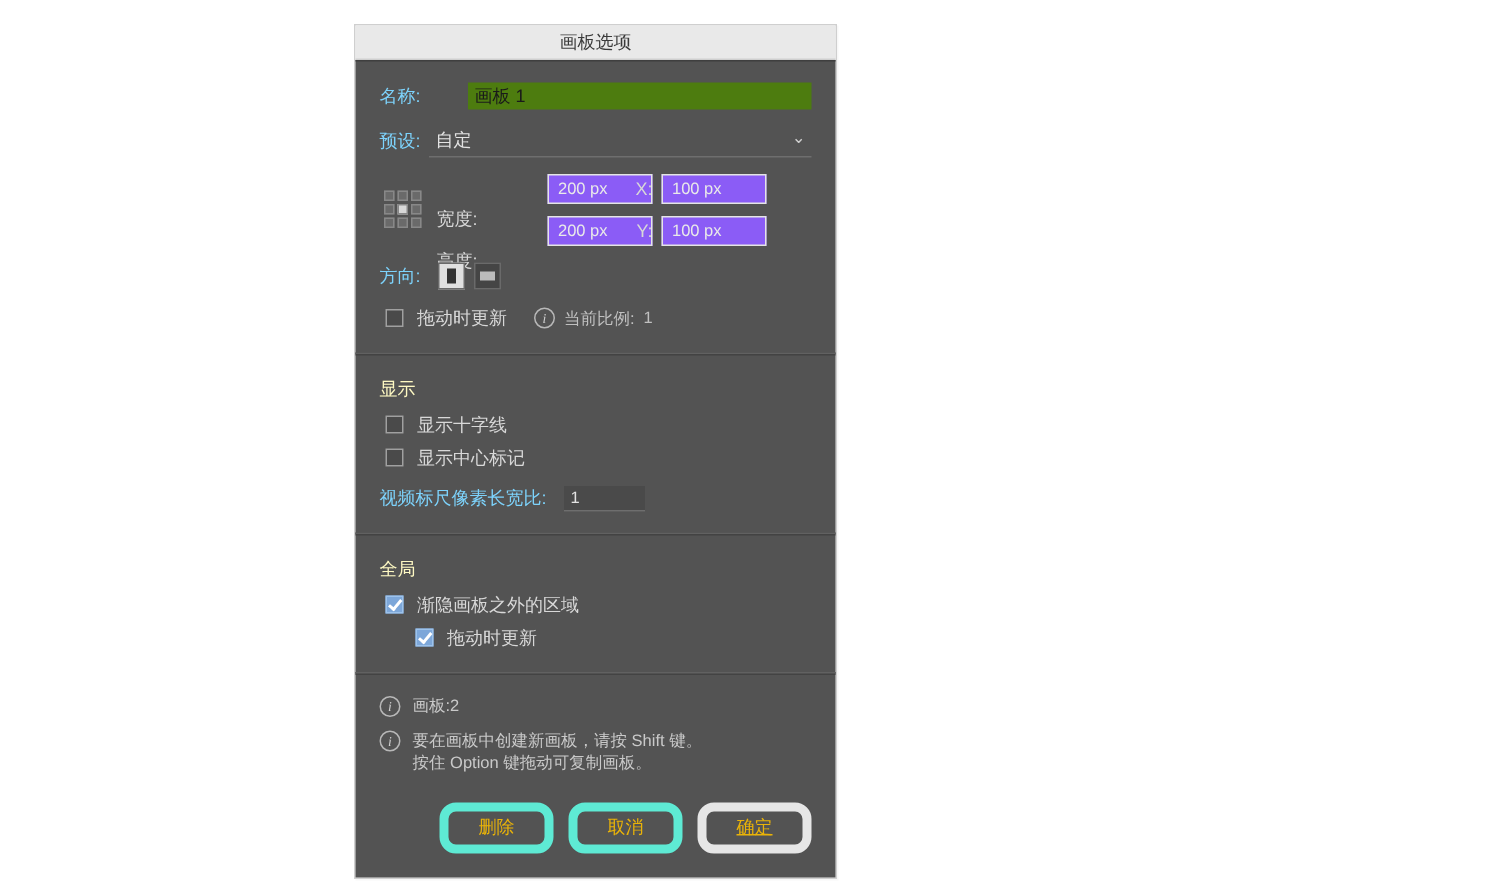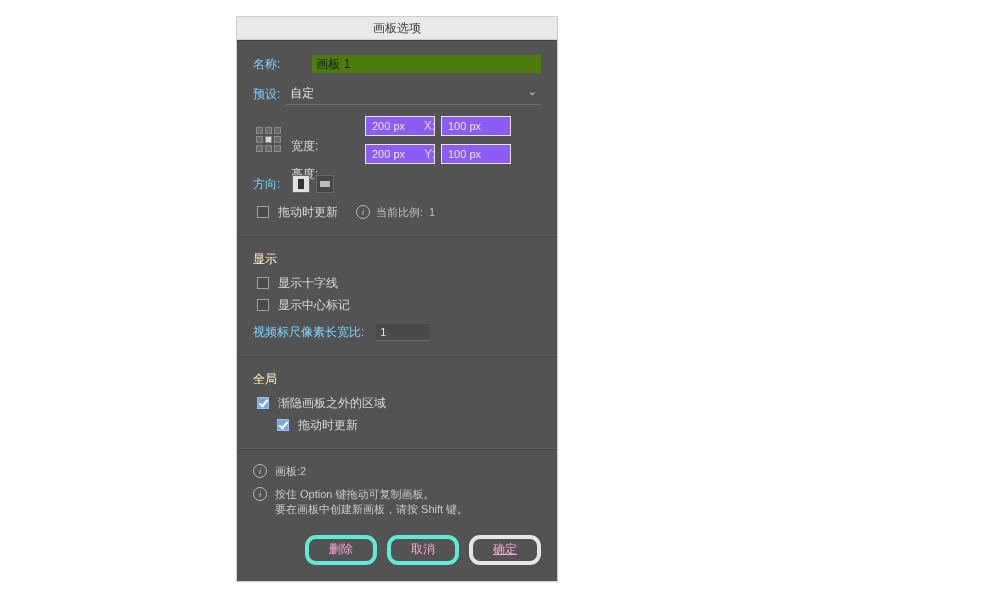--- a/index.html
+++ b/index.html
@@ -151,24 +151,24 @@
     padding: 0 4px;
     outline: none;
   }
   .indent { padding-left: 20px; }
   .tips { display: flex; gap: 8px; align-items: flex-start; margin-top: 8px; }
   .tips .text { color: #c9c9c9; font-size: 11px; line-height: 15px; }
   .buttons { display: flex; justify-content: flex-end; gap: 10px; margin-top: 18px; }
   .btn {
     min-width: 64px;
     height: 22px;
-    border: 4px solid #5eead4;
+    border: 6px solid #5eead4;
     border-radius: 11px;
     background: #535353;
-    color: #f9a8d4;
+    color: #eab308;
     font-size: 12px;
     text-align: center;
     line-height: 20px;
     cursor: pointer;
   }
   .btn.primary { border-color: #e6e6e6; text-decoration: underline; }
   .muted { color: #c0c0c0; font-size: 11px; }
 </style>
 </head>
 <body>
@@ -266,22 +266,22 @@
 
     <div class="tips">
       <span class="info-icon">i</span>
       <div class="text">
         <span>画板:</span><span>2</span>
       </div>
     </div>
     <div class="tips">
       <span class="info-icon">i</span>
       <div class="text">
+        <div>要在画板中创建新画板，请按 Shift 键。</div>
         <div>按住 Option 键拖动可复制画板。</div>
-        <div>要在画板中创建新画板，请按 Shift 键。</div>
       </div>
     </div>
 
     <div class="buttons">
       <div class="btn">删除</div>
       <div class="btn">取消</div>
       <div class="btn primary">确定</div>
     </div>
 
   </div>

